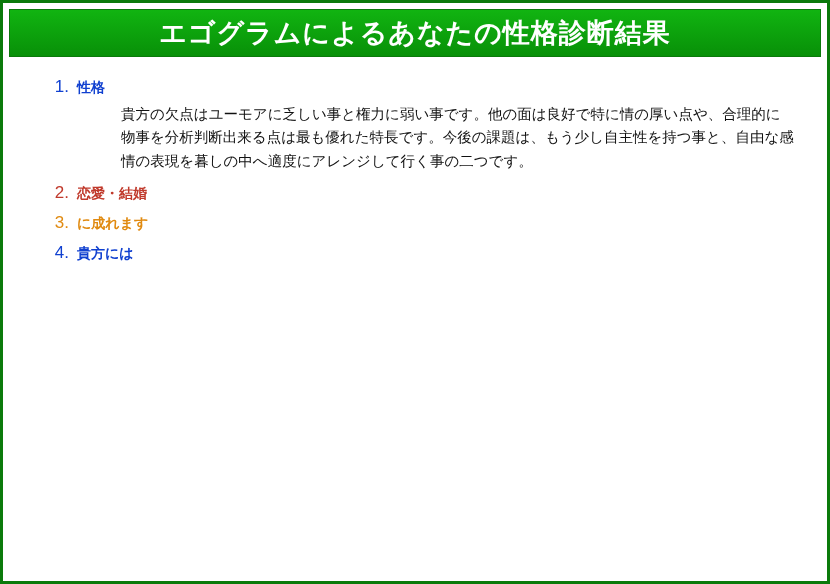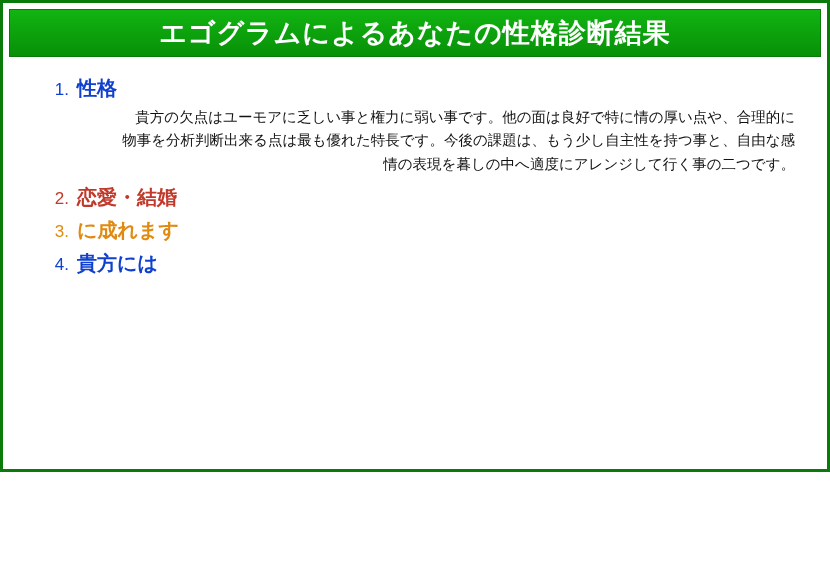--- a/index.html
+++ b/index.html
@@ -9,21 +9,21 @@
   body {
     width: 830px;
     height: 584px;
     background: #ffffff;
     font-family: "Liberation Sans", sans-serif;
     overflow: hidden;
   }
   .page {
     position: relative;
     width: 830px;
-    height: 472px;
+    height: 584px;
     box-sizing: border-box;
     border: 3px solid #0a7a0a;
     background: #ffffff;
   }
   .title-bar {
     margin: 6px 6px 0 6px;
     height: 46px;
     background: #0aa40a;
     background: linear-gradient(to bottom, #11b411 0%, #089008 100%);
     border: 1px solid #0a7a0a;
@@ -52,33 +52,33 @@
   }
   .sec-num {
     width: 26px;
     font-size: 17px;
     color: #1040d0;
     font-weight: normal;
     text-align: right;
     margin-right: 8px;
   }
   .sec-title {
-    font-size: 20px;
+    font-size: 14px;
     font-weight: bold;
     line-height: 1.1;
   }
   .c-blue { color: #1040d0; }
   .c-red  { color: #c0392b; }
   .c-orange { color: #e08a10; }
   .sec-body {
     margin: 0 14px 0 100px;
     font-size: 14.5px;
     line-height: 1.62;
     color: #111111;
-    text-align: right;
+    text-align: left;
   }
 </style>
 </head>
 <body>
 
 <div class="page">
 
   <div class="title-bar">
     <div class="title-text">エゴグラムによるあなたの性格診断結果</div>
   </div>

